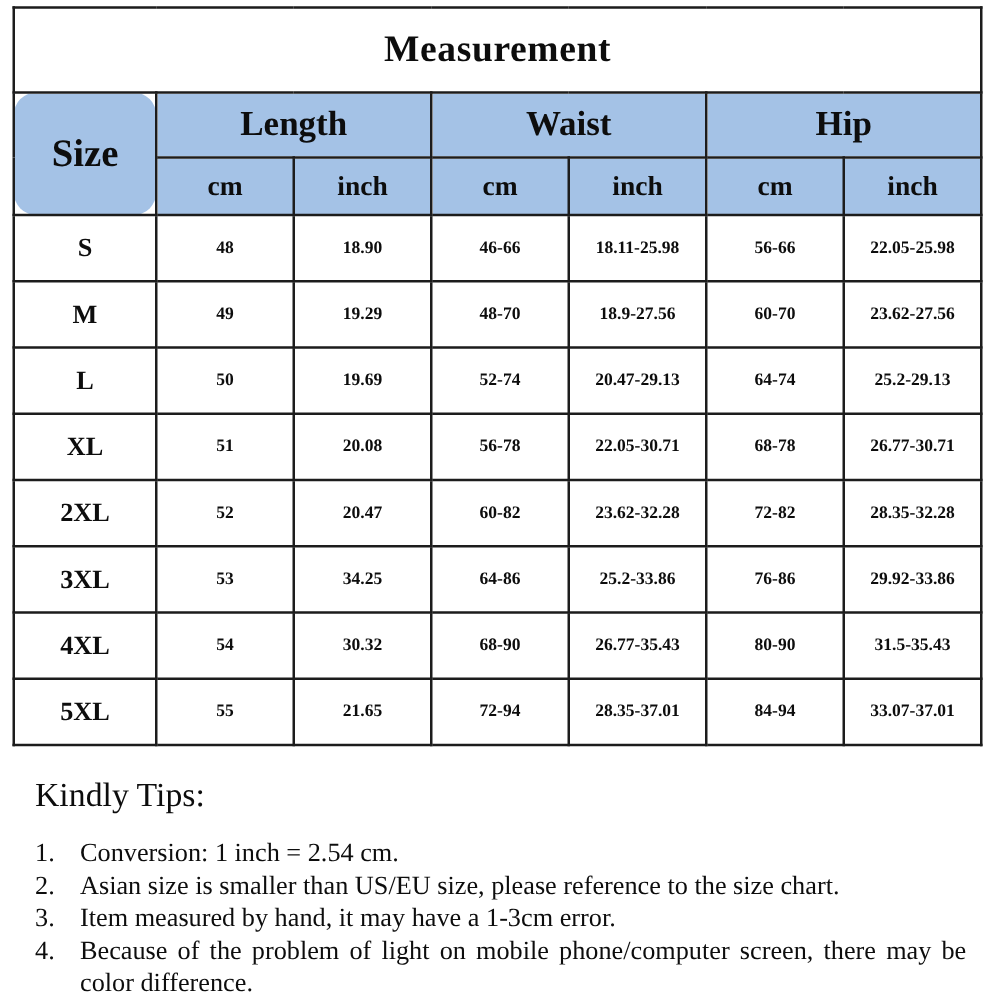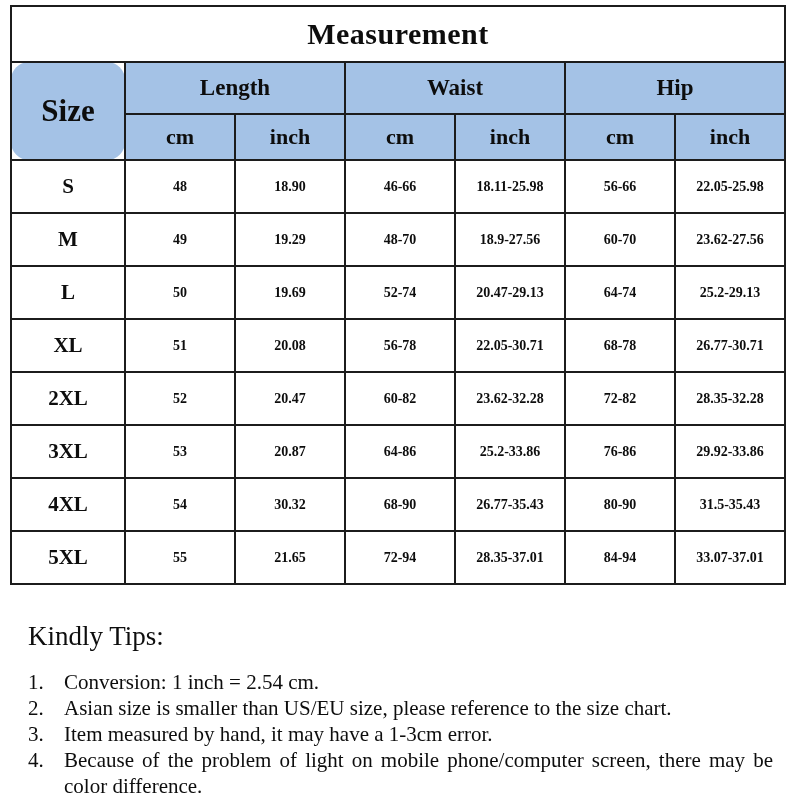--- a/index.html
+++ b/index.html
@@ -28,33 +28,33 @@
     border:2px solid var(--border);
     text-align:center;
     vertical-align:middle;
     font-weight:bold;
     color:var(--ink);
     padding:0;
     overflow:hidden;
     white-space:nowrap;
   }
   td.title-cell{
-    height:56px;
+    height:68px;
     font-size:30px;
     letter-spacing:.5px;
     background:#ffffff;
   }
   td.size-header-cell{
     background:var(--blue);
     font-size:31px;
     border-radius:18px;
   }
   td.group-cell{
     background:var(--blue);
-    font-size:23px;
+    font-size:28px;
     height:52px;
   }
   td.unit-cell{
     background:var(--blue);
     font-size:22px;
     height:46px;
   }
   tr.data-row td{
     height:53px;
     font-size:14px;
@@ -166,21 +166,21 @@
         <td class="cell-length-cm">52</td>
         <td class="cell-length-inch">20.47</td>
         <td class="cell-waist-cm">60-82</td>
         <td class="cell-waist-inch">23.62-32.28</td>
         <td class="cell-hip-cm">72-82</td>
         <td class="cell-hip-inch">28.35-32.28</td>
       </tr>
       <tr class="data-row">
         <td class="cell-size">3XL</td>
         <td class="cell-length-cm">53</td>
-        <td class="cell-length-inch">20.87</td>
+        <td class="cell-length-inch">34.25</td>
         <td class="cell-waist-cm">64-86</td>
         <td class="cell-waist-inch">25.2-33.86</td>
         <td class="cell-hip-cm">76-86</td>
         <td class="cell-hip-inch">29.92-33.86</td>
       </tr>
       <tr class="data-row">
         <td class="cell-size">4XL</td>
         <td class="cell-length-cm">54</td>
         <td class="cell-length-inch">30.32</td>
         <td class="cell-waist-cm">68-90</td>

